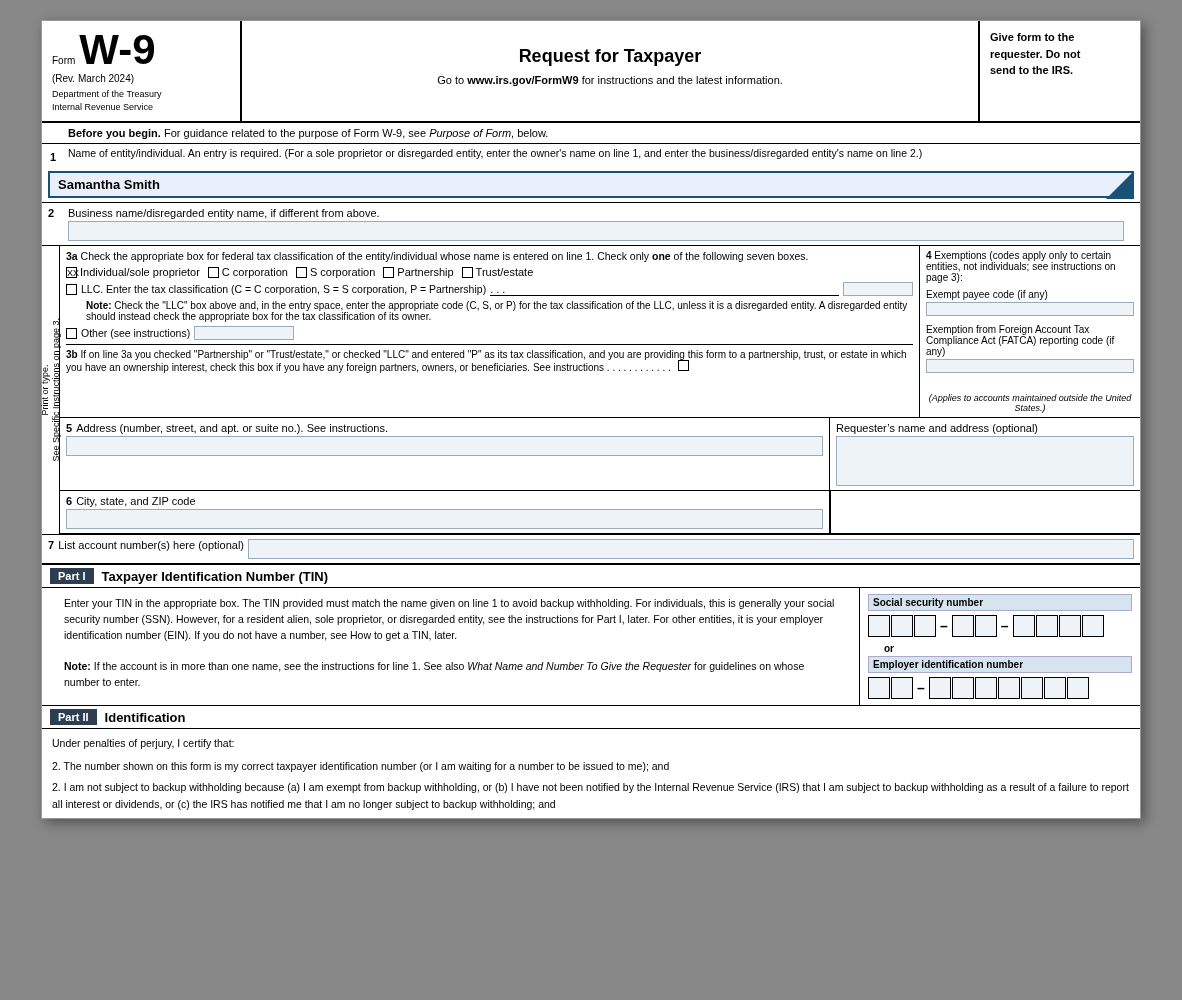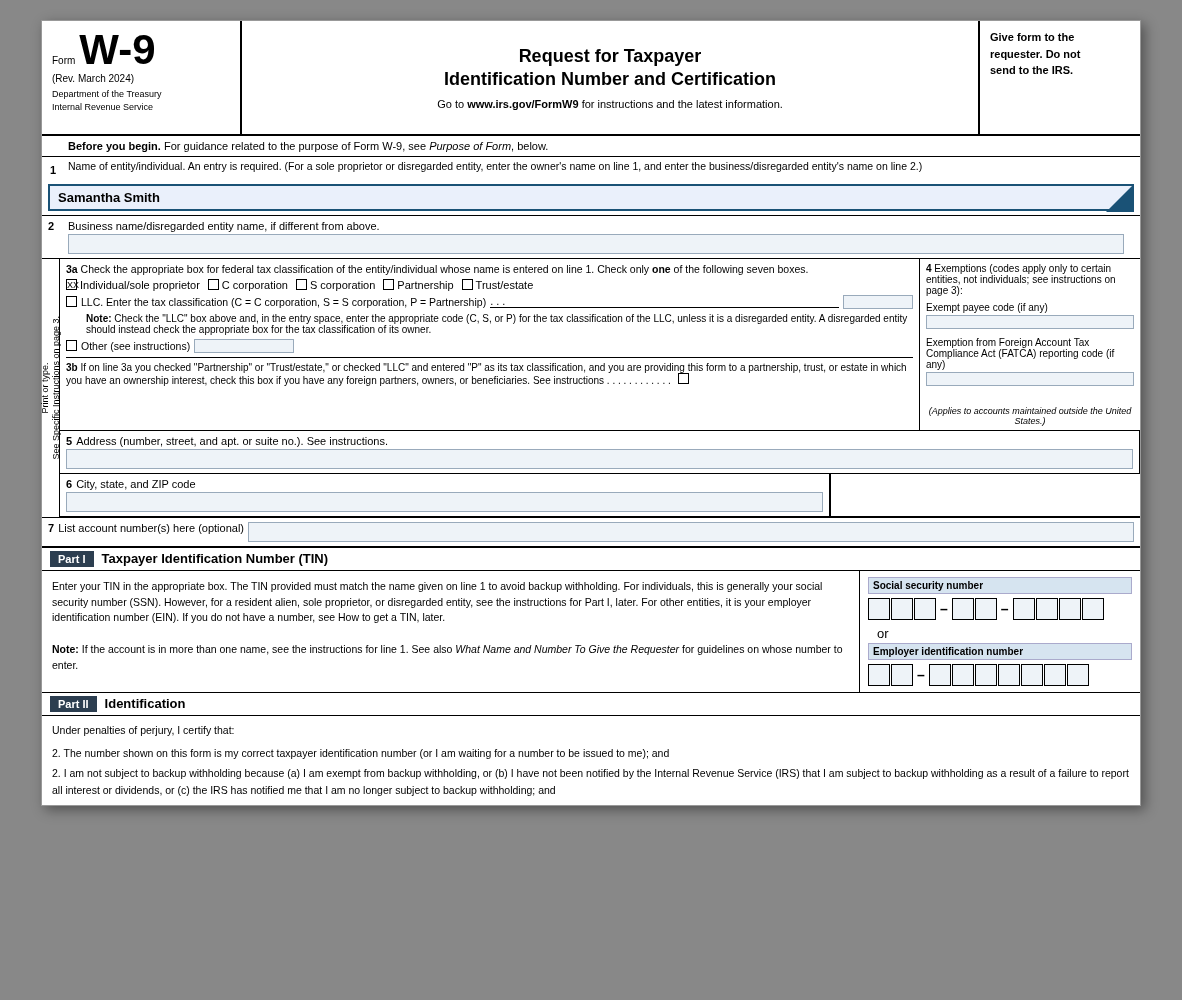--- a/index.html
+++ b/index.html
@@ -232,21 +232,21 @@
       font-size: 13px;
       font-weight: bold;
     }
     
     .tin-section {
       display: flex;
       padding: 0;
     }
     .tin-left {
       flex: 1;
-      padding: 8px 10px;
+      padding: 8px 22px;
       border-right: 1px solid #000;
       font-size: 10.5px;
       line-height: 1.5;
     }
     .tin-right {
       width: 280px;
       flex-shrink: 0;
       padding: 6px 8px;
     }
     .tin-label {
@@ -307,23 +307,23 @@
     .line2-content { flex: 1; }
     .line2-input {
       width: calc(100% - 10px);
       height: 20px;
       border: 1px solid #9ab;
       background: #eef3f8;
       margin-top: 2px;
       display: block;
     }
     .or-text {
-      font-size: 13px;
-      font-weight: normal;
-      margin: 2px 9px;
+      font-size: 10px;
+      font-weight: bold;
+      margin: 2px 16px;
     }
   </style>
 </head>
 <body>
 
 <div class="page">
 
   <div class="header">
     <div class="header-left">
       <div class="form-number">
@@ -332,21 +332,20 @@
       </div>
       <div class="rev-date">(Rev. March 2024)</div>
       <div class="dept">
         <span>Department of the Treasury</span><br>
         <span>Internal Revenue Service</span>
       </div>
     </div>
     <div class="header-center">
       <h1>
         <span>Request for Taxpayer</span><br>
-        <span>Identification Number and Certification</span>
       </h1>
       <p>
         Go to <strong>www.irs.gov/FormW9</strong> for instructions and the latest information.
       </p>
     </div>
     <div class="header-right">
       <span>Give form to the</span><br>
       <span>requester. Do not</span><br>
       <span>send to the IRS.</span>
     </div>
@@ -447,20 +446,24 @@
       </div>
 
       <div class="address-section">
         <div class="address-left">
           <div style="display:flex; gap:4px;">
             <strong>5</strong>
             <span>Address (number, street, and apt. or suite no.). See instructions.</span>
           </div>
           <div class="address-input"></div>
         </div>
+        <div class="address-right">
+          <span>Requester’s name and address (optional)</span>
+          <div style="width:100%; height:50px; border:1px solid #9ab; background:#eef3f8; margin-top:2px;"></div>
+        </div>
       </div>
 
       <div class="address-section">
         <div class="address-left">
           <div style="display:flex; gap:4px;">
             <strong>6</strong>
             <span>City, state, and ZIP code</span>
           </div>
           <div class="address-input"></div>
         </div>

